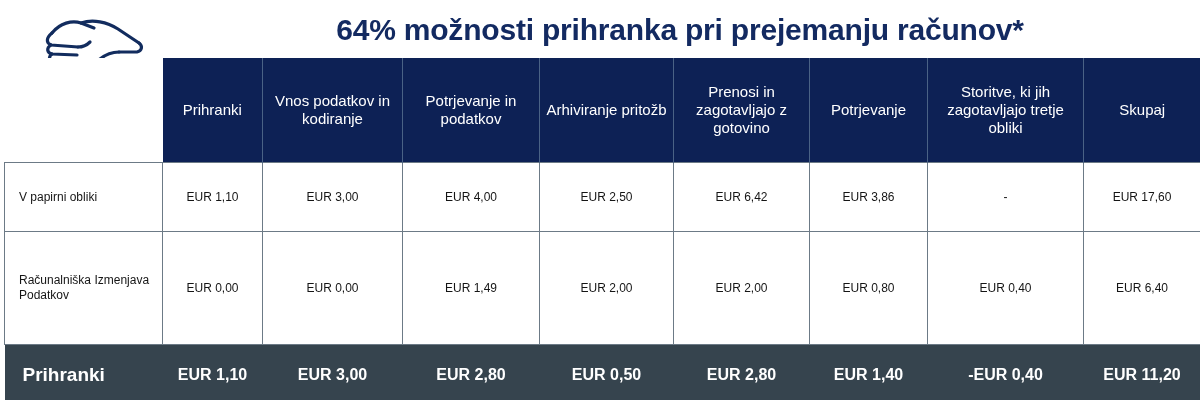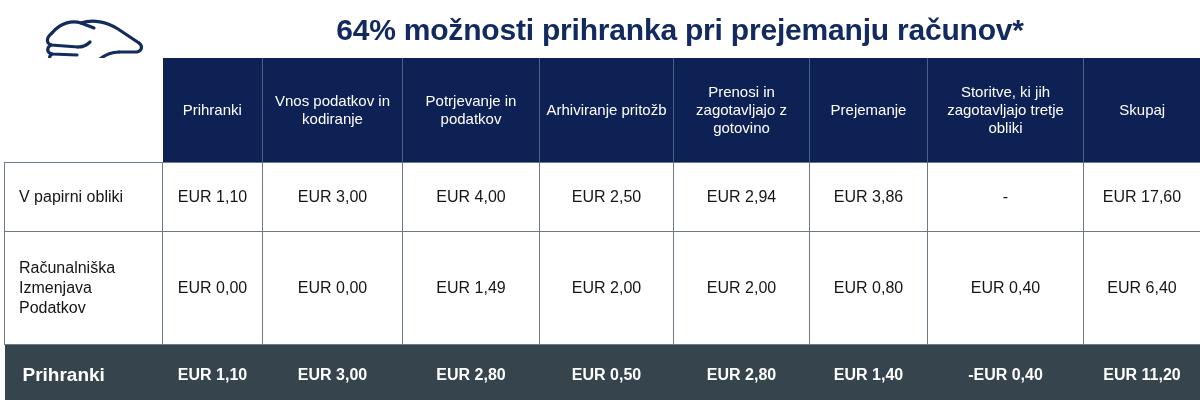--- a/index.html
+++ b/index.html
@@ -84,21 +84,21 @@
   .hrow th.spacer {
     background: #ffffff;
     border-right: none;
   }
   .hrow th.last { border-right: none; }
 
   
   .drow td {
     background: #ffffff;
     border: 1px solid #6c7a86;
-    font-size: 16px;
+    font-size: 12px;
     color: #151515;
     text-align: center;
     line-height: 1.25;
     padding: 6px 10px;
   }
   .drow.r1 td { height: 56px; }
   .drow.r2 td { height: 100px; }
   .drow td.rowlabel {
     text-align: left;
     padding-left: 14px;
@@ -171,33 +171,33 @@
       <col style="width:117px">
     </colgroup>
     <thead>
       <tr class="hrow">
         <th class="spacer"></th>
         <th>Prihranki</th>
         <th>Vnos podatkov in kodiranje</th>
         <th>Potrjevanje in podatkov</th>
         <th>Arhiviranje pritožb</th>
         <th>Prenosi in zagotavljajo z gotovino</th>
-        <th>Prejemanje</th>
+        <th>Potrjevanje</th>
         <th>Storitve, ki jih zagotavljajo tretje obliki</th>
         <th class="last">Skupaj</th>
       </tr>
     </thead>
     <tbody>
       <tr class="drow r1">
         <td class="rowlabel">V papirni obliki</td>
         <td>EUR 1,10</td>
         <td>EUR 3,00</td>
         <td>EUR 4,00</td>
         <td>EUR 2,50</td>
-        <td>EUR 2,94</td>
+        <td>EUR 6,42</td>
         <td>EUR 3,86</td>
         <td>-</td>
         <td>EUR 17,60</td>
       </tr>
       <tr class="drow r2">
         <td class="rowlabel">Računalniška Izmenjava Podatkov</td>
         <td>EUR 0,00</td>
         <td>EUR 0,00</td>
         <td>EUR 1,49</td>
         <td>EUR 2,00</td>

